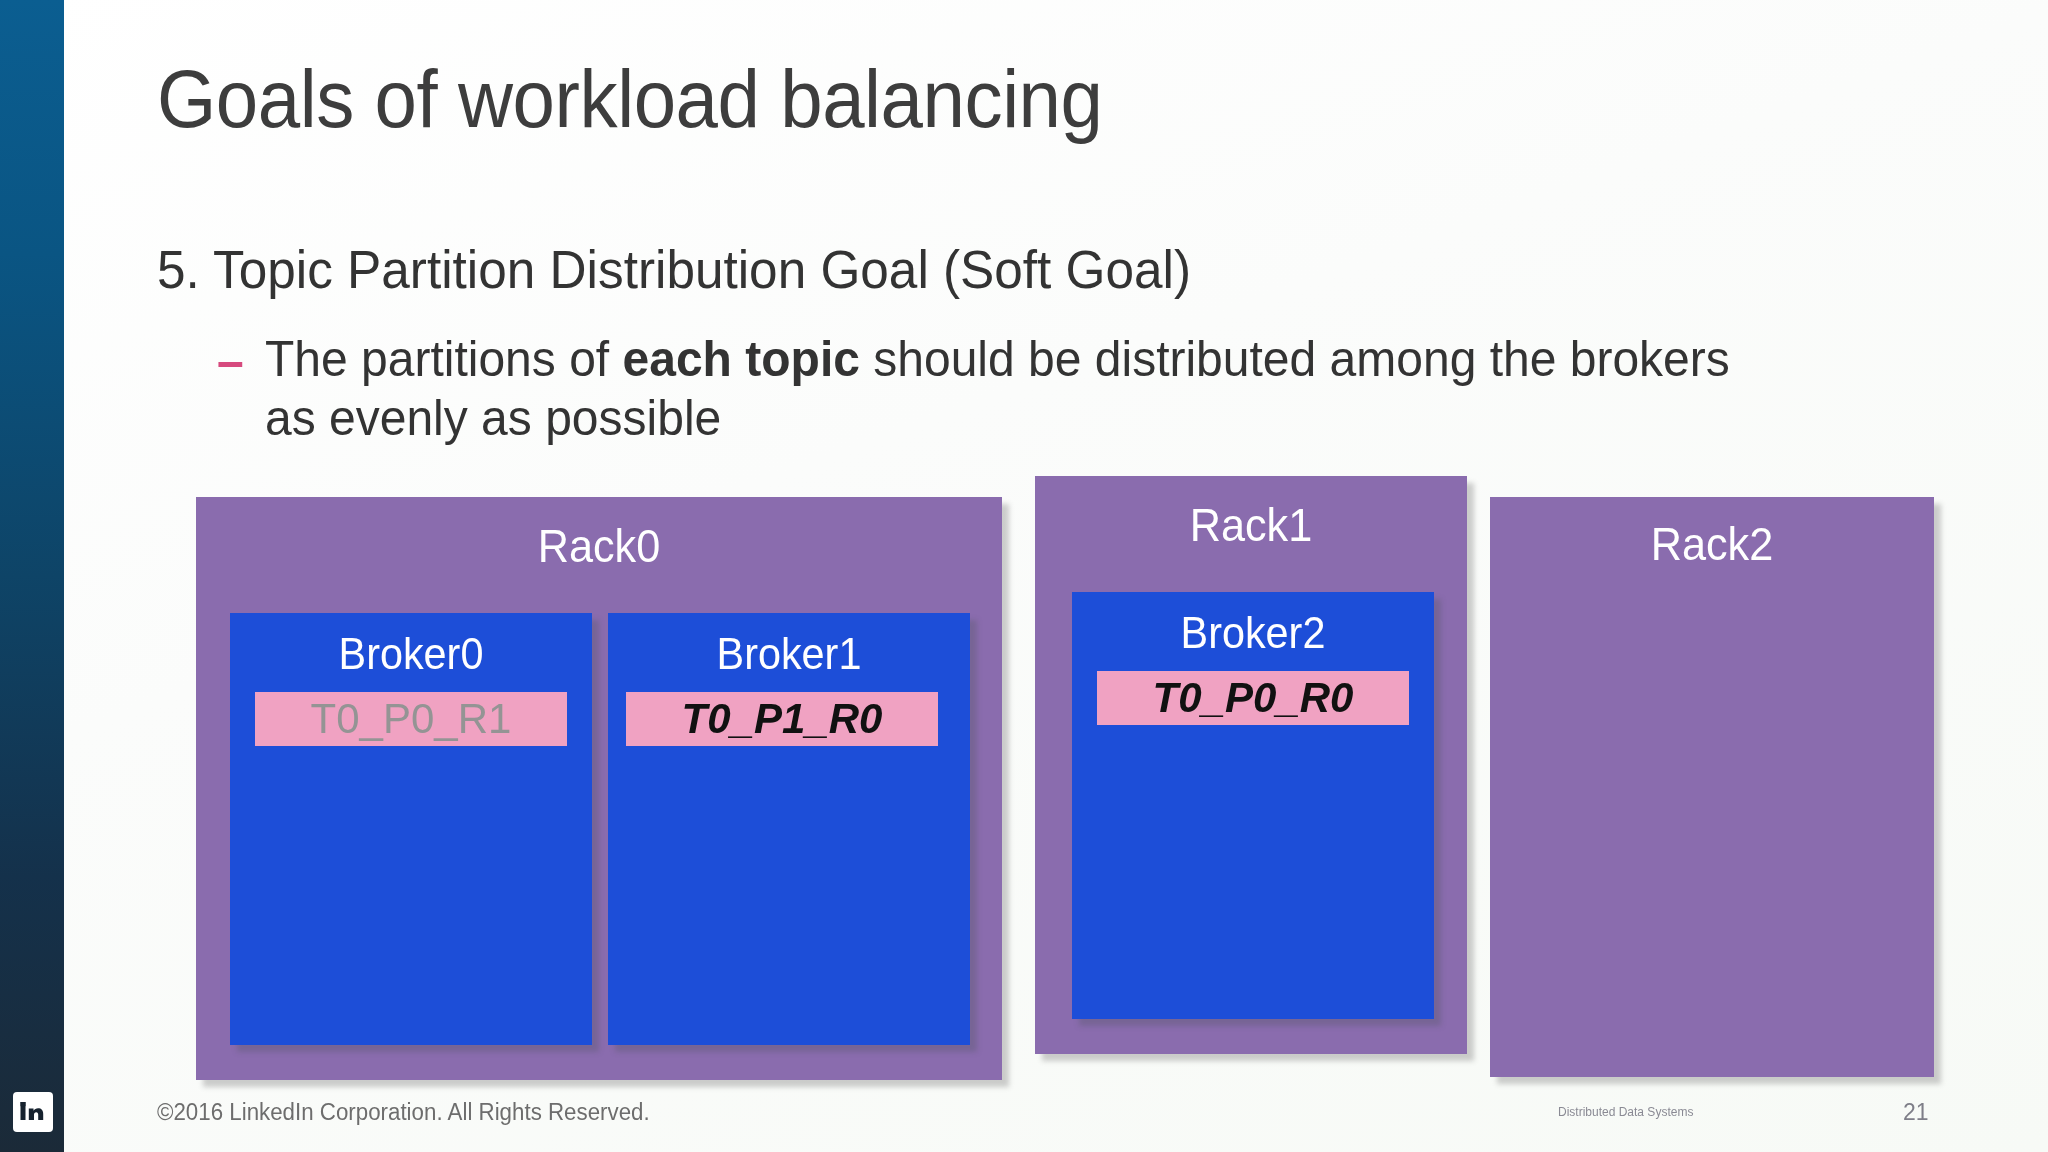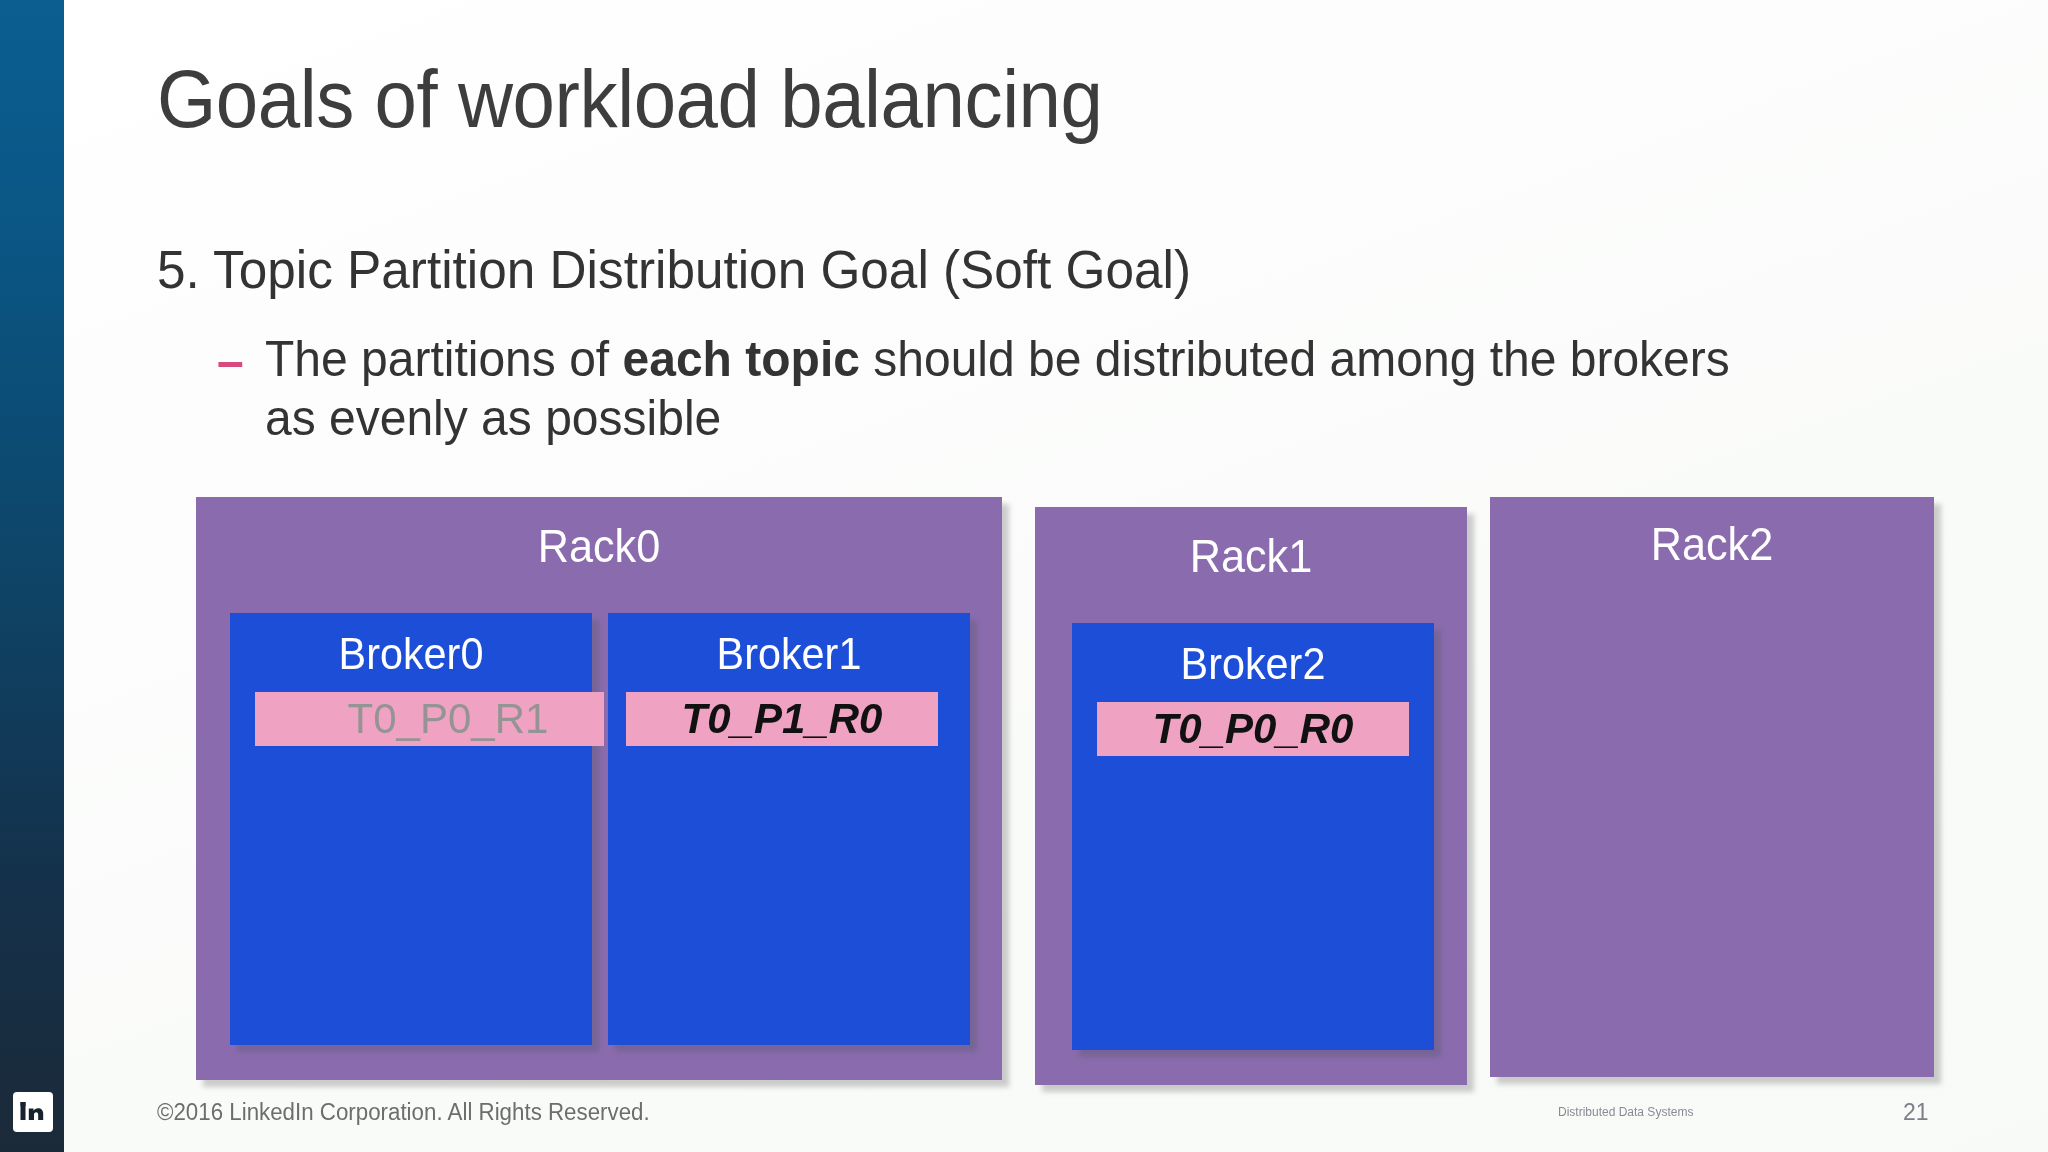--- a/index.html
+++ b/index.html
@@ -129,21 +129,20 @@
   }
   .partition.active {
     color: #111111;
     font-weight: 700;
     font-style: italic;
   }
   .partition.idle {
     color: #949494;
     font-weight: 400;
     font-style: normal;
-    padding-left: 37px;
   }
 
   
   .footer-copy {
     position: absolute;
     left: 157px;
     top: 1112px;
     font-size: 23px;
     color: #6d6d6d;
     transform: translateY(-50%) scaleX(0.97);
@@ -201,21 +200,21 @@
         <div class="broker-label">Broker0</div>
         <div class="partition idle" style="left:25px; top:79px; width:312px;">T0_P0_R1</div>
       </div>
 
       <div class="broker" style="left:412px; top:116px; width:362px; height:432px;">
         <div class="broker-label">Broker1</div>
         <div class="partition active" style="left:18px; top:79px; width:312px;">T0_P1_R0</div>
       </div>
     </div>
 
-    <div class="rack" style="left:1035px; top:507px; width:432px; height:578px;">
+    <div class="rack" style="left:1035px; top:476px; width:432px; height:578px;">
       <div class="rack-label" style="top:22px;">Rack1</div>
 
       <div class="broker" style="left:37px; top:116px; width:362px; height:427px;">
         <div class="broker-label">Broker2</div>
         <div class="partition active" style="left:25px; top:79px; width:312px;">T0_P0_R0</div>
       </div>
     </div>
 
     <div class="rack" style="left:1490px; top:497px; width:444px; height:580px;">
       <div class="rack-label" style="top:20px;">Rack2</div>

